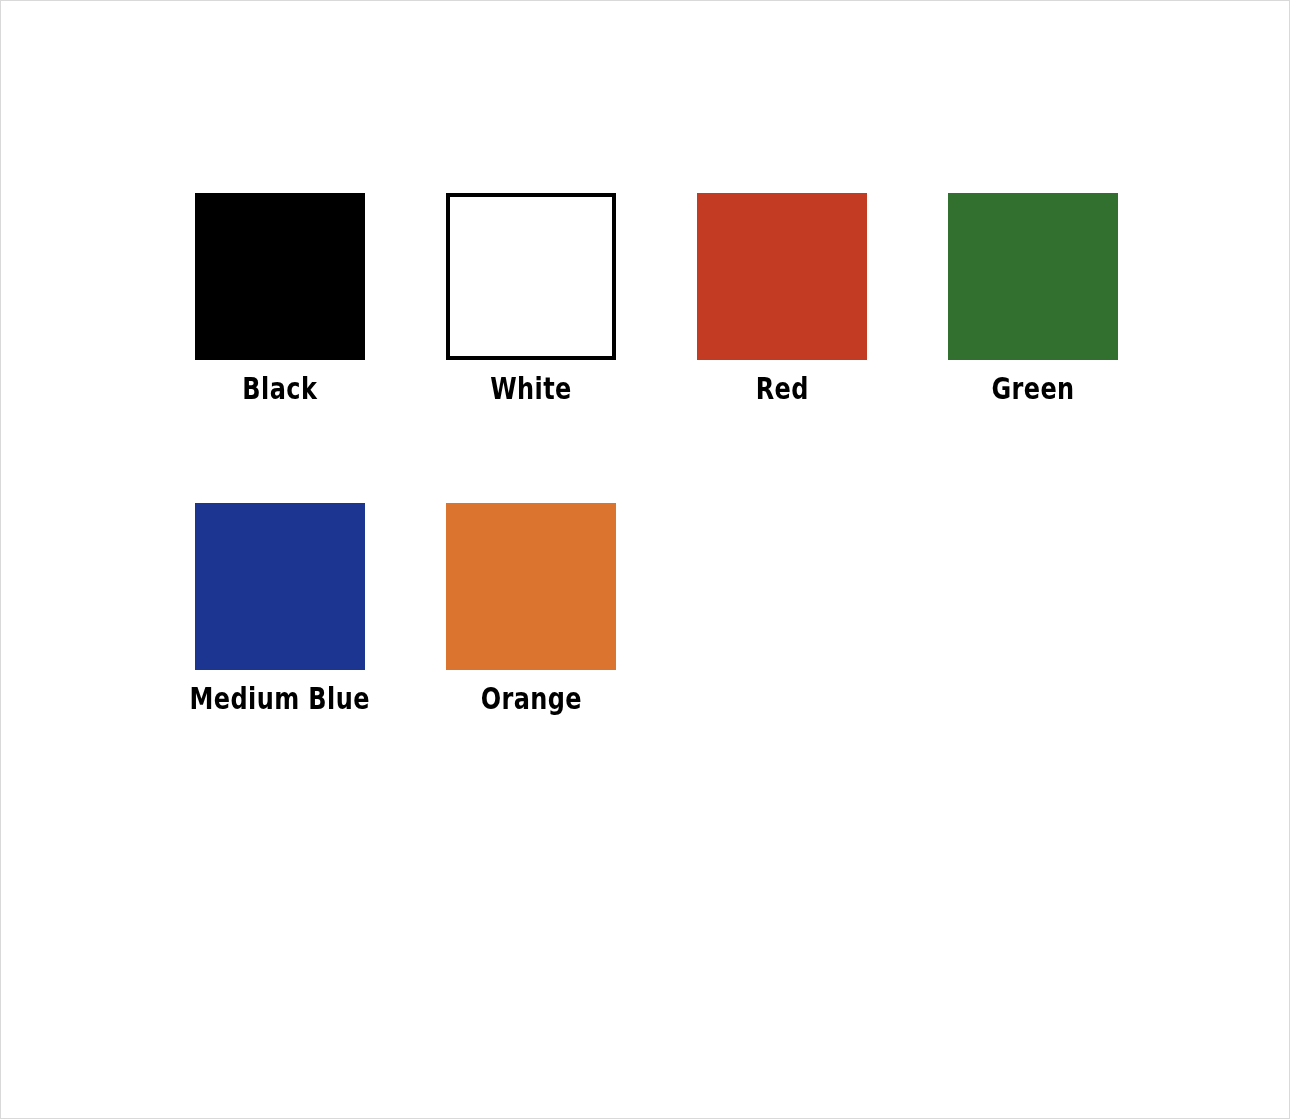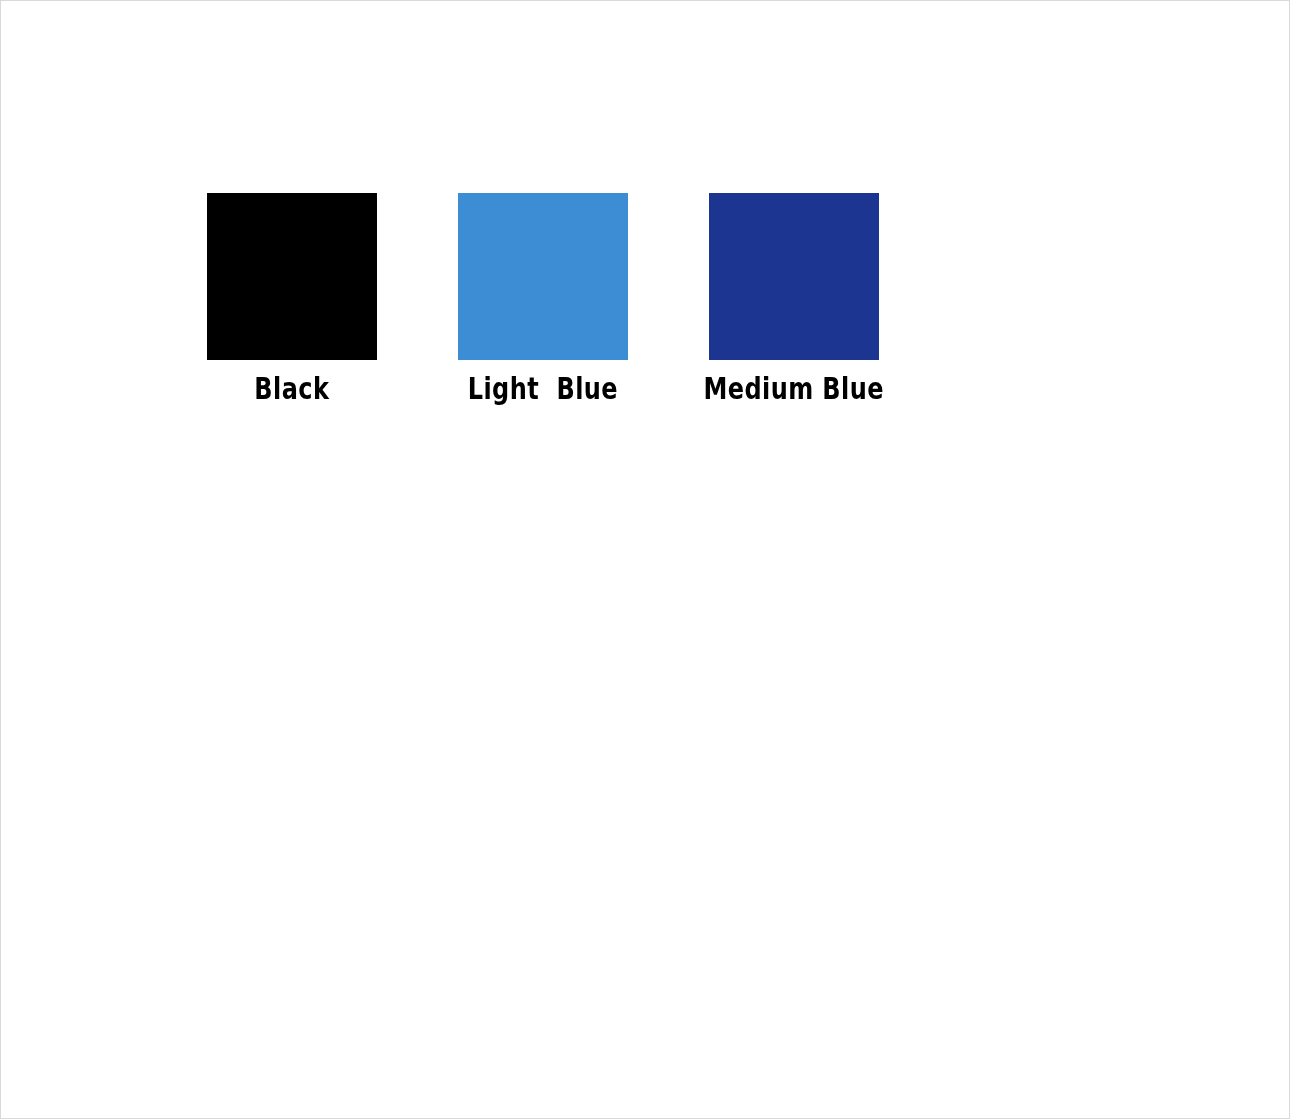--- a/index.html
+++ b/index.html
@@ -15,21 +15,21 @@
     position: relative;
     width: 1290px;
     height: 1119px;
     background: #ffffff;
     box-sizing: border-box;
     border: 1px solid #d9d9d9;
     overflow: hidden;
   }
   .palette-grid {
     position: absolute;
-    left: 206px;
+    left: 194px;
     top: 192px;
     width: 924px;
     display: grid;
     grid-template-columns: repeat(4, 170px);
     grid-template-rows: repeat(3, auto);
     column-gap: 81px;
     row-gap: 98px;
   }
   .swatch-cell {
     width: 170px;
@@ -63,21 +63,33 @@
 </head>
 <body>
 
 <div class="page">
   <div class="palette-grid">
       <div class="swatch-cell">
         <div class="swatch-chip outlined" style="background: rgb(0, 0, 0); border-color: rgb(0, 0, 0);"></div>
         <div class="swatch-label">Black</div>
       </div>
       <div class="swatch-cell">
-        <div class="swatch-chip" style="background: rgb(61, 141, 212);"></div>
-        <div class="swatch-label">Light  Blue</div>
+        <div class="swatch-chip outlined" style="background: rgb(255, 255, 255); border-color: rgb(0, 0, 0);"></div>
+        <div class="swatch-label">White</div>
+      </div>
+      <div class="swatch-cell">
+        <div class="swatch-chip" style="background: rgb(195, 59, 34);"></div>
+        <div class="swatch-label">Red</div>
+      </div>
+      <div class="swatch-cell">
+        <div class="swatch-chip" style="background: rgb(49, 112, 46);"></div>
+        <div class="swatch-label">Green</div>
       </div>
       <div class="swatch-cell">
         <div class="swatch-chip" style="background: rgb(27, 53, 144);"></div>
         <div class="swatch-label">Medium Blue</div>
       </div>
+      <div class="swatch-cell">
+        <div class="swatch-chip" style="background: rgb(219, 116, 47);"></div>
+        <div class="swatch-label">Orange</div>
+      </div>
     </div>
 </div>
 
 </body></html>

